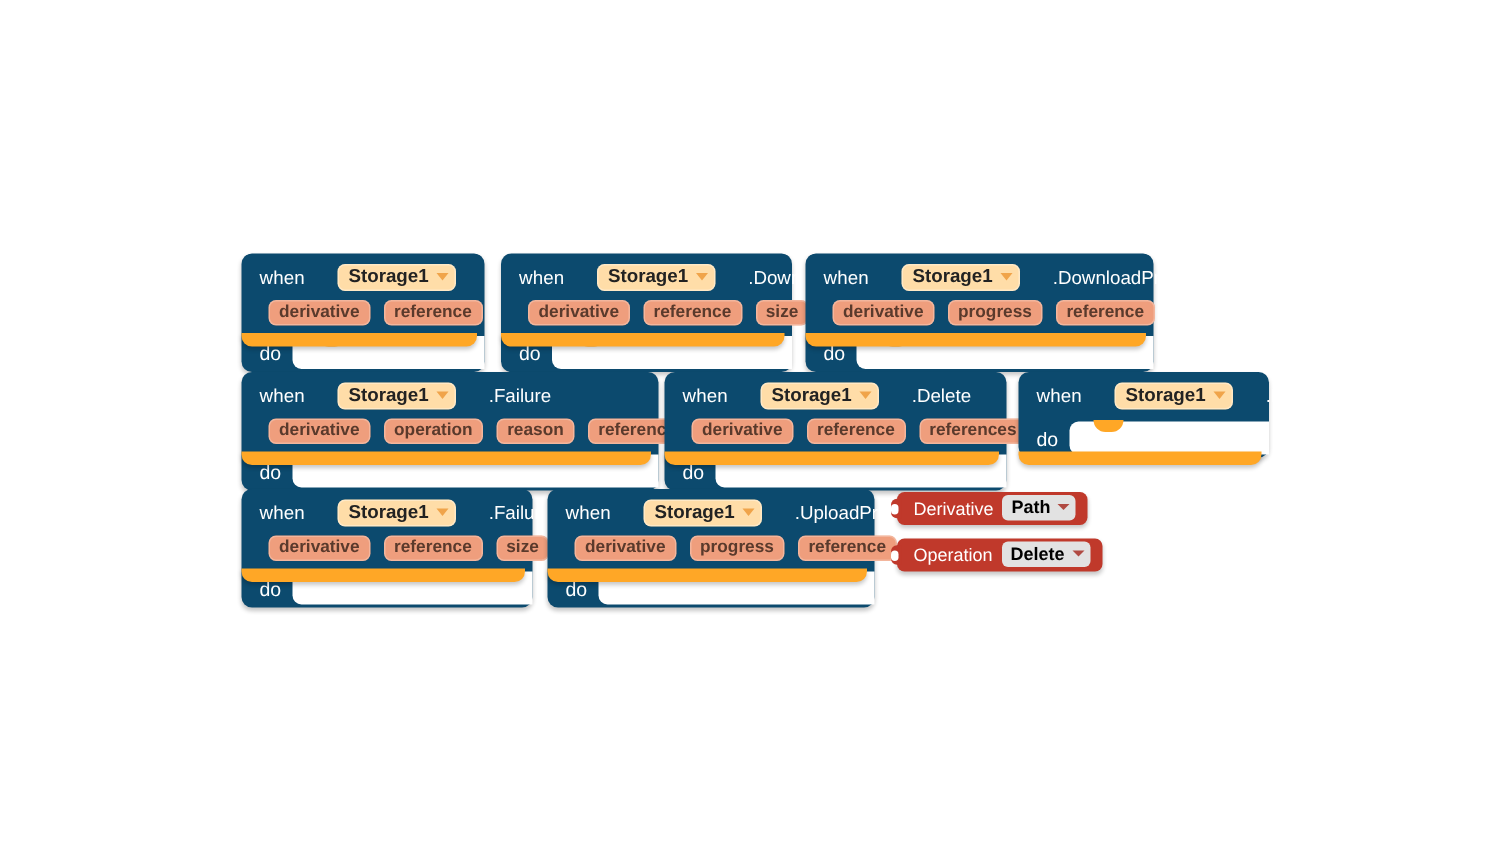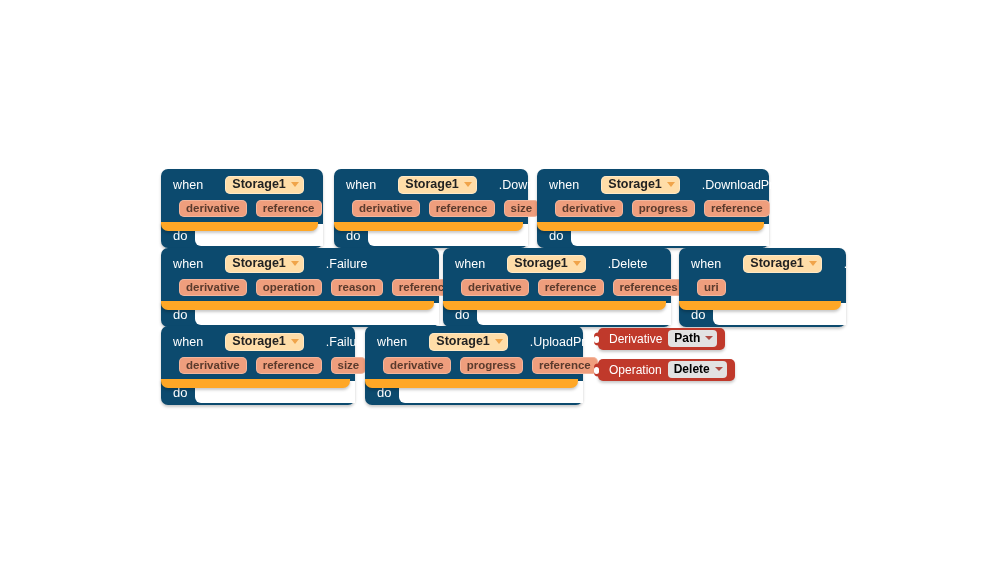--- a/index.html
+++ b/index.html
@@ -308,23 +308,20 @@
     <div class="event-tail" style="left: 443px; top: 301px; width: 223px;"></div>
     <div class="event-block" style="left: 679px; top: 248px; width: 167px;">
       <div class="hdr-row">
         <span class="kw">when</span>
         <span class="comp-drop">
           <span class="nm">Storage1</span>
           <span class="caret"></span>
         </span>
         <span class="evt-name">.Deleted</span>
       </div>
-      <div class="params-row">
-        <span class="chip">uri</span>
-      </div>
       <div class="do-row">
         <span class="kw-do">do</span>
         <div class="socket">
           <div class="notch"></div>
         </div>
       </div>
     </div>
     <div class="event-tail" style="left: 679px; top: 301px; width: 162px;"></div>
     <div class="event-block" style="left: 161px; top: 326px; width: 194px;">
       <div class="hdr-row">

